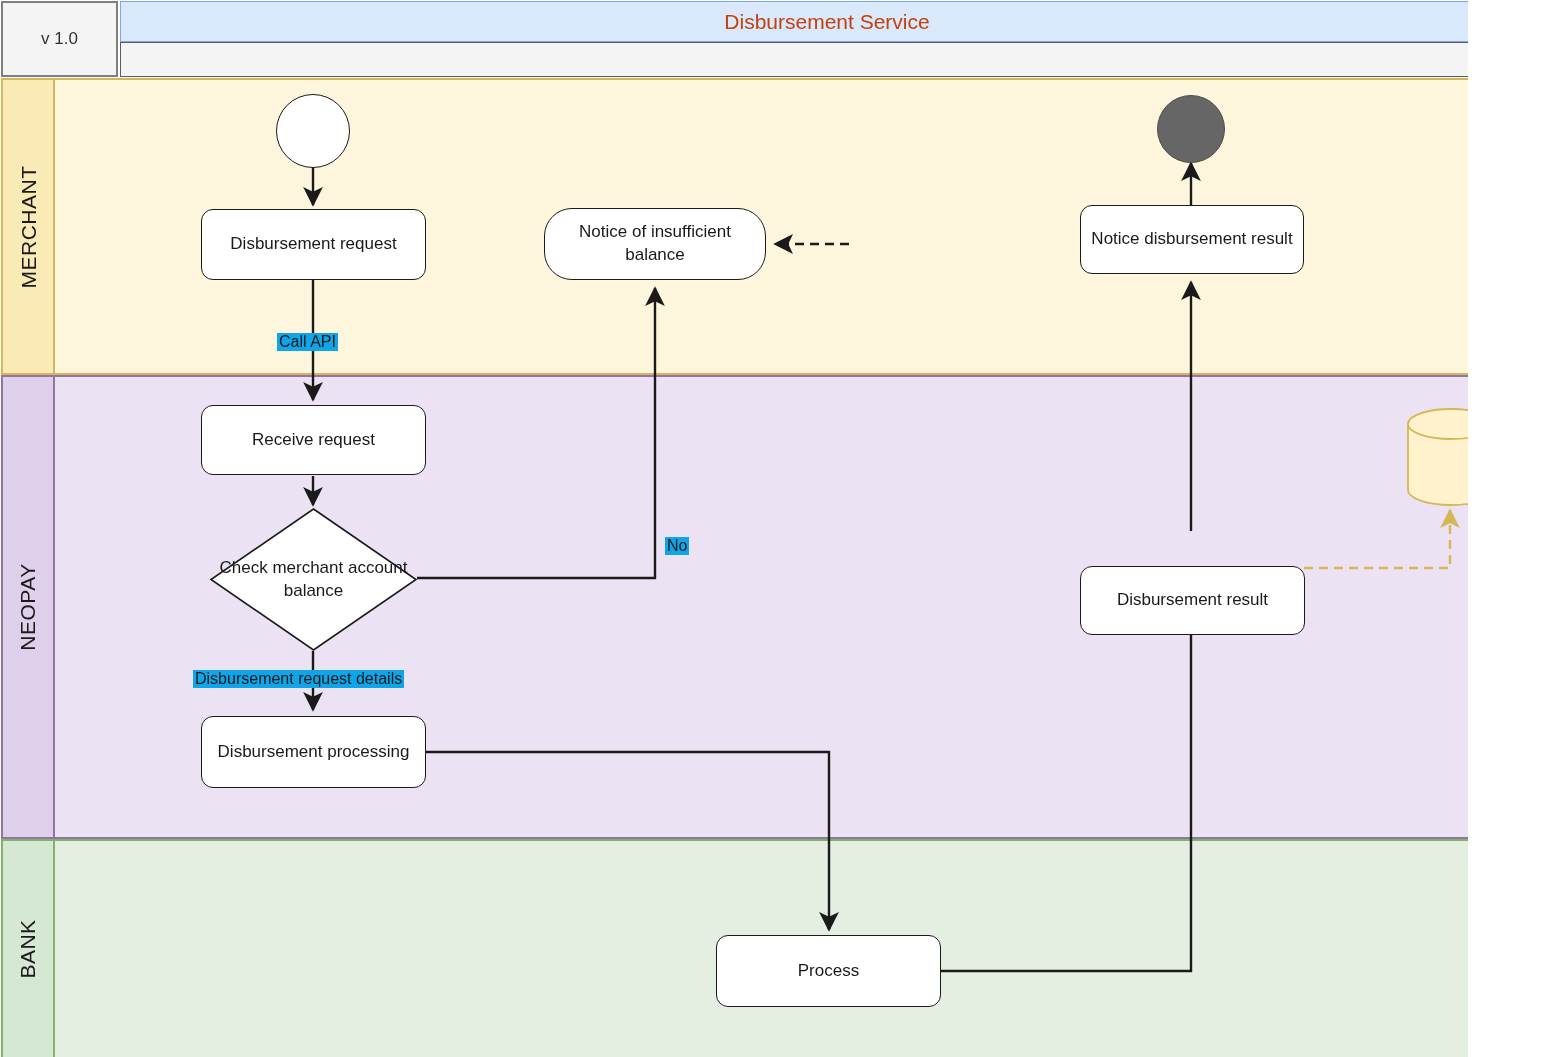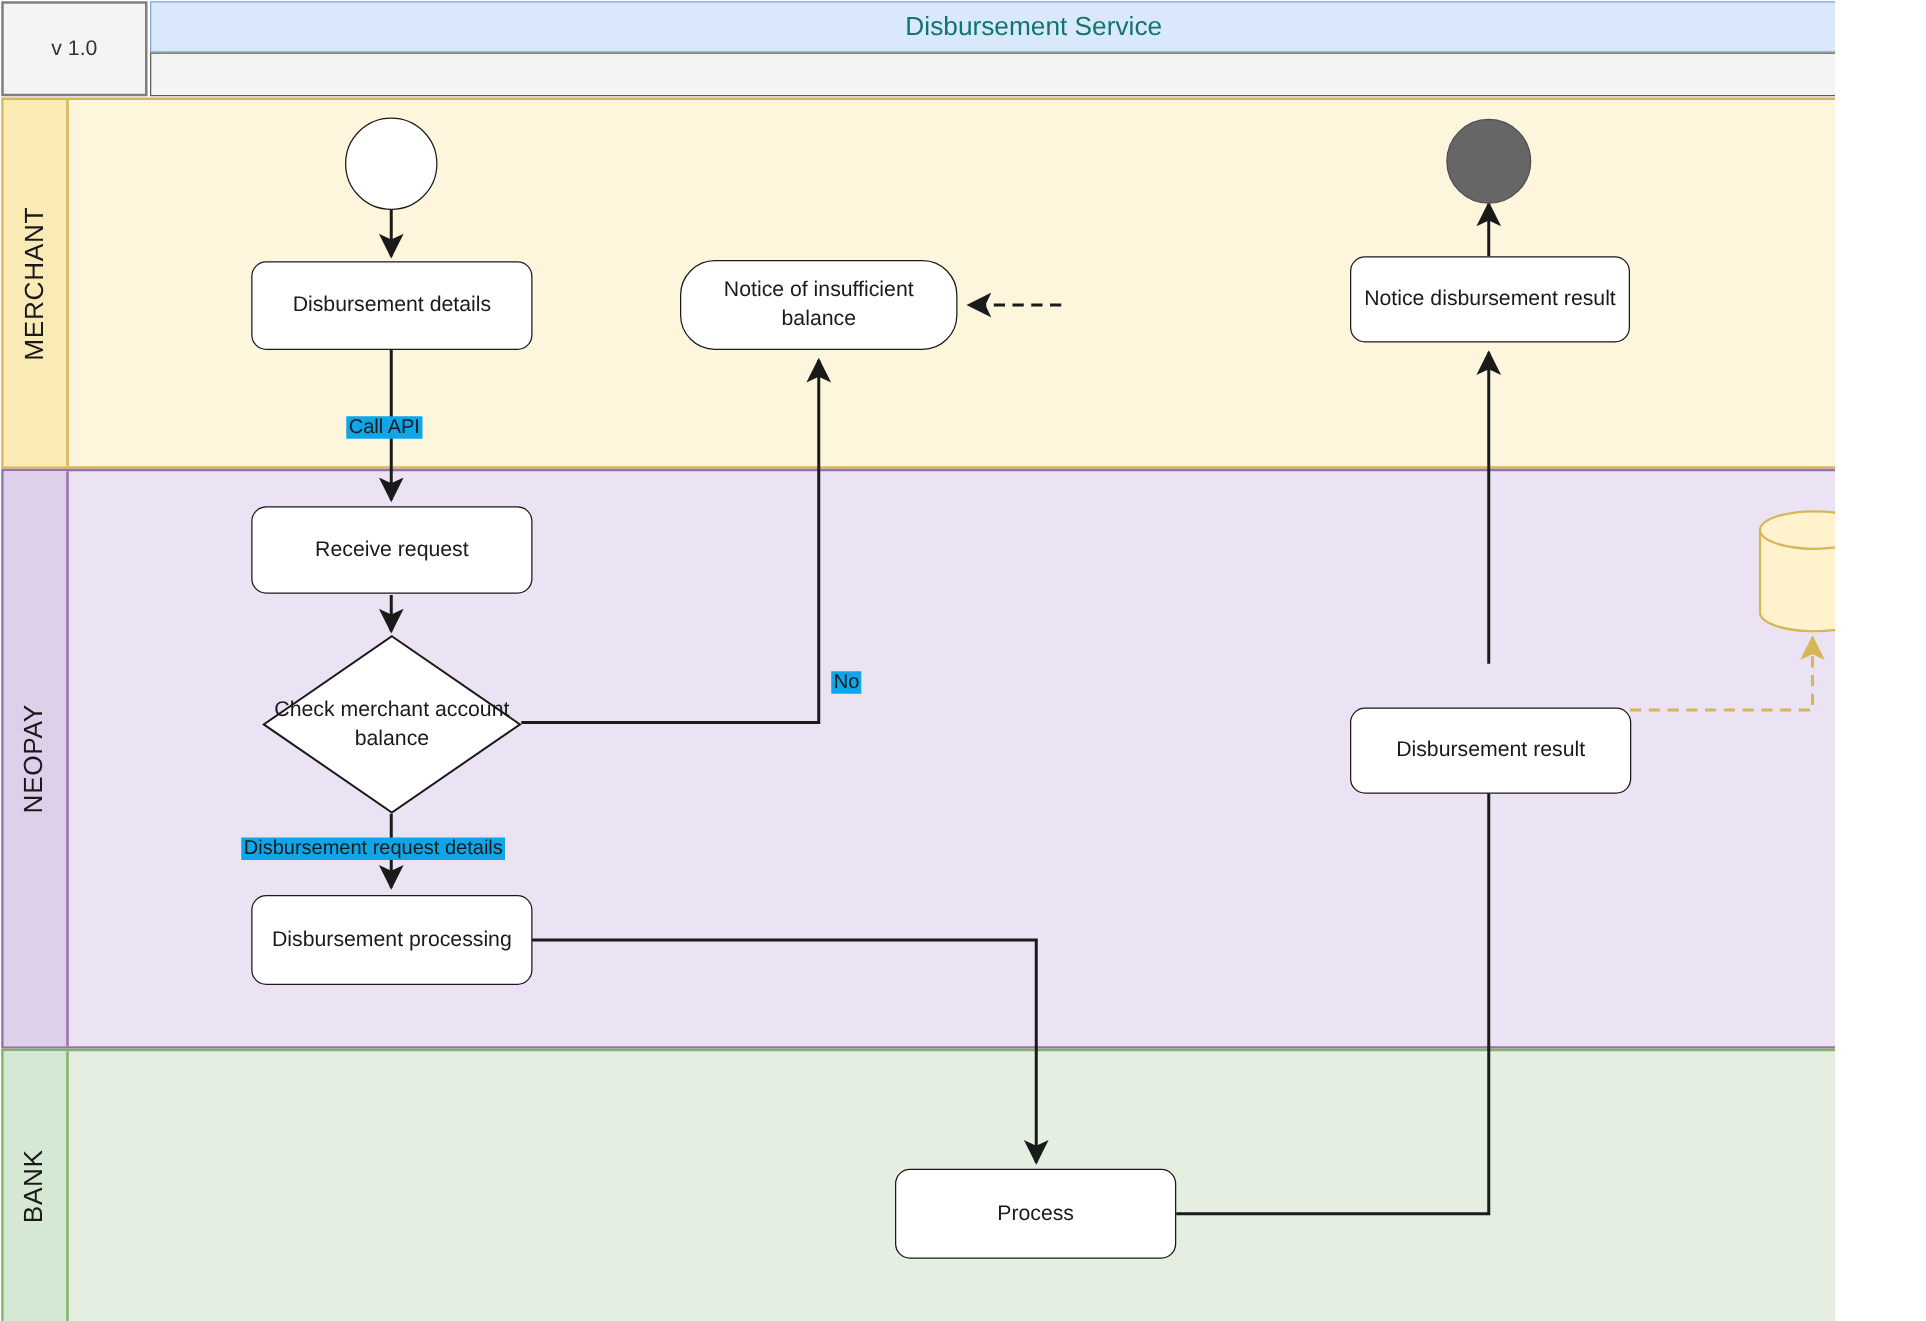--- a/index.html
+++ b/index.html
@@ -35,21 +35,21 @@
     position: absolute;
     left: 120px; top: 1px;
     width: 1414px; height: 41px;
     background: #dae8fc;
     border: 1px solid #7ea6e0;
     box-sizing: border-box;
     display: flex;
     align-items: center;
     justify-content: center;
     font-size: 21px;
-    color: #0f766e;
+    color: #c2410c;
   }
   .subtitle-bar {
     position: absolute;
     left: 120px; top: 42px;
     width: 1414px; height: 35px;
     background: #f4f4f4;
     border: 1px solid #5c5c5c;
     box-sizing: border-box;
   }
   
@@ -222,21 +222,21 @@
     <path d="M 1191,205 L 1191,163" stroke="#1a1a1a" stroke-width="2.4" fill="none" marker-end="url(#arrowBlack)"></path>
 
     <path d="M 849,244 L 775,244" stroke="#1a1a1a" stroke-width="2.4" fill="none" stroke-dasharray="9 6" marker-end="url(#arrowBlack)"></path>
 
     <path d="M 1304,568 L 1450,568 L 1450,510" stroke="#d6b656" stroke-width="2.4" fill="none" stroke-dasharray="9 6" marker-end="url(#arrowGold)"></path>
   </svg>
 
   <div class="start-node" style="left:276px; top:94px; width:74px; height:74px;"></div>
 
   <div class="node" style="left:201px; top:209px; width:225px; height:71px;">
-    <span>Disbursement details</span>
+    <span>Disbursement request</span>
   </div>
 
   <div class="node" style="left:544px; top:208px; width:222px; height:72px;border-radius:28px;">
     <span>Notice of insufficient balance</span>
   </div>
 
 
   <div class="node" style="left:1080px; top:205px; width:224px; height:69px;">
     <span>Notice disbursement result</span>
   </div>

